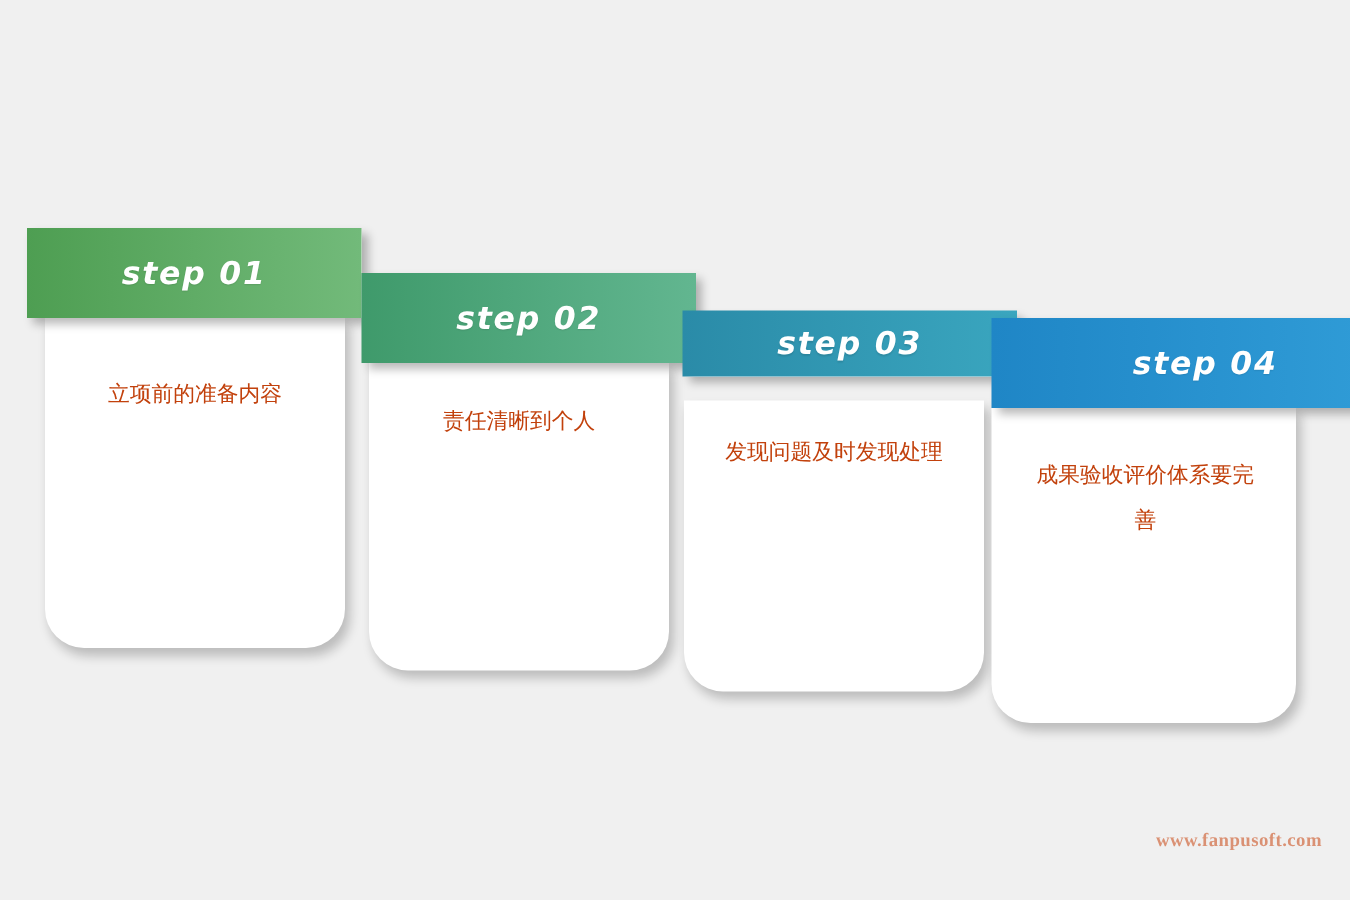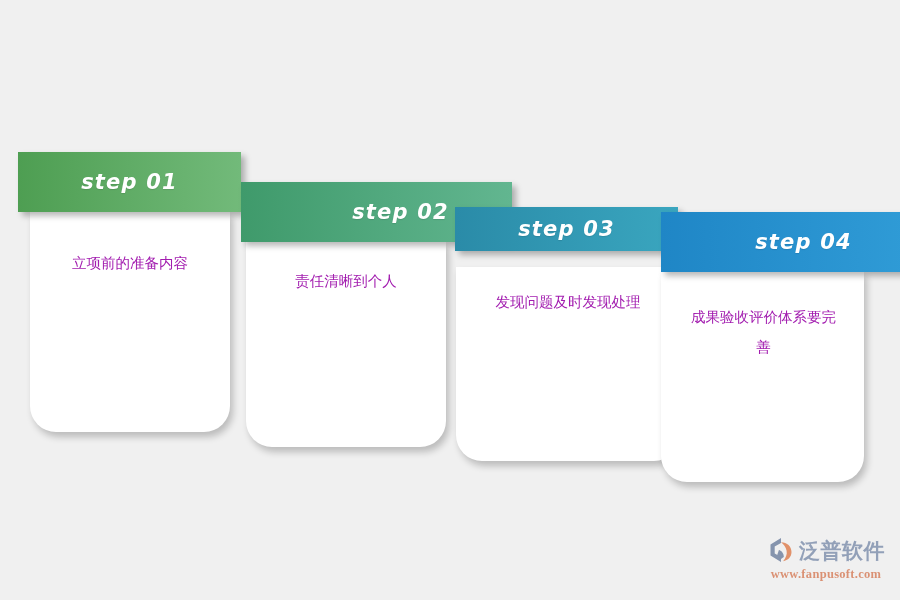--- a/index.html
+++ b/index.html
@@ -56,38 +56,38 @@
     letter-spacing: 1.2px;
     white-space: nowrap;
     text-shadow: 0 1px 1px rgba(0,0,0,0.10);
   }
 
   .card-text {
     position: absolute;
     left: 0;
     right: 0;
     text-align: center;
-    color: #a21caf;
+    color: #c2410c;
     font-size: 14.5px;
     line-height: 30px;
     padding: 0 22px;
     box-sizing: border-box;
   }
 
   
   #step-1 .banner { left: 18px;  top: 152px; width: 223px; height: 60px; }
   #step-1 .card   { left: 30px;  top: 212px; width: 200px; height: 220px; }
   #step-1 .card-text { top: 36px; }
 
-  #step-2 .banner { left: 241px; top: 182px; width: 223px; height: 60px; padding-left: 48px; }
+  #step-2 .banner { left: 241px; top: 182px; width: 223px; height: 60px; }
   #step-2 .card   { left: 246px; top: 242px; width: 200px; height: 205px; }
   #step-2 .card-text { top: 24px; }
 
   #step-3 .banner { left: 455px; top: 207px; width: 223px; height: 44px; }
-  #step-3 .card   { left: 456px; top: 267px; width: 200px; height: 194px; padding-left: 24px; }
+  #step-3 .card   { left: 456px; top: 267px; width: 200px; height: 194px; }
   #step-3 .card-text { top: 20px; }
 
   #step-4 .banner { left: 661px; top: 207px; width: 205px; height: 60px; }
   #step-4 .card   { left: 661px; top: 267px; width: 203px; height: 210px; }
   #step-4 .card-text { top: 30px; padding-left: 24px; }
 
   
   #step-4 .banner { top: 212px; }
   #step-4 .card   { top: 272px; }
 
@@ -165,24 +165,16 @@
   <div class="step" id="step-4">
     <div class="card">
       <div class="card-text">成果验收评价体系要完善</div>
     </div>
     <div class="banner" style="background: linear-gradient(to right, rgb(31, 134, 198), rgb(47, 155, 214)); padding-left: 40px;">
       <span class="banner-label">step 04</span>
     </div>
   </div>
 
   <div id="watermark">
-    <div class="wm-row">
-      <svg class="wm-mark" viewBox="0 0 40 40">
-        <path d="M20 3 L5 12 L5 28 L20 37 L20 30 L11 25 L11 15 L20 10 Z" fill="#7d8da8"></path>
-        <path d="M20 9 C29 9 35 15 35 23 C35 30 30 35 23 36 C27 31 29 26 28 21 C27 16 24 12 20 9 Z" fill="#e08a5f"></path>
-        <path d="M17 20 C21 21 24 25 24 30 L20 33 L14 29 Z" fill="#7d8da8"></path>
-      </svg>
-      <span class="wm-name" style="color: rgb(139, 154, 180);">泛普软件</span>
-    </div>
     <div class="wm-url" style="color: rgb(217, 138, 106);">www.fanpusoft.com</div>
   </div>
 
 </div>
 
 </body></html>

